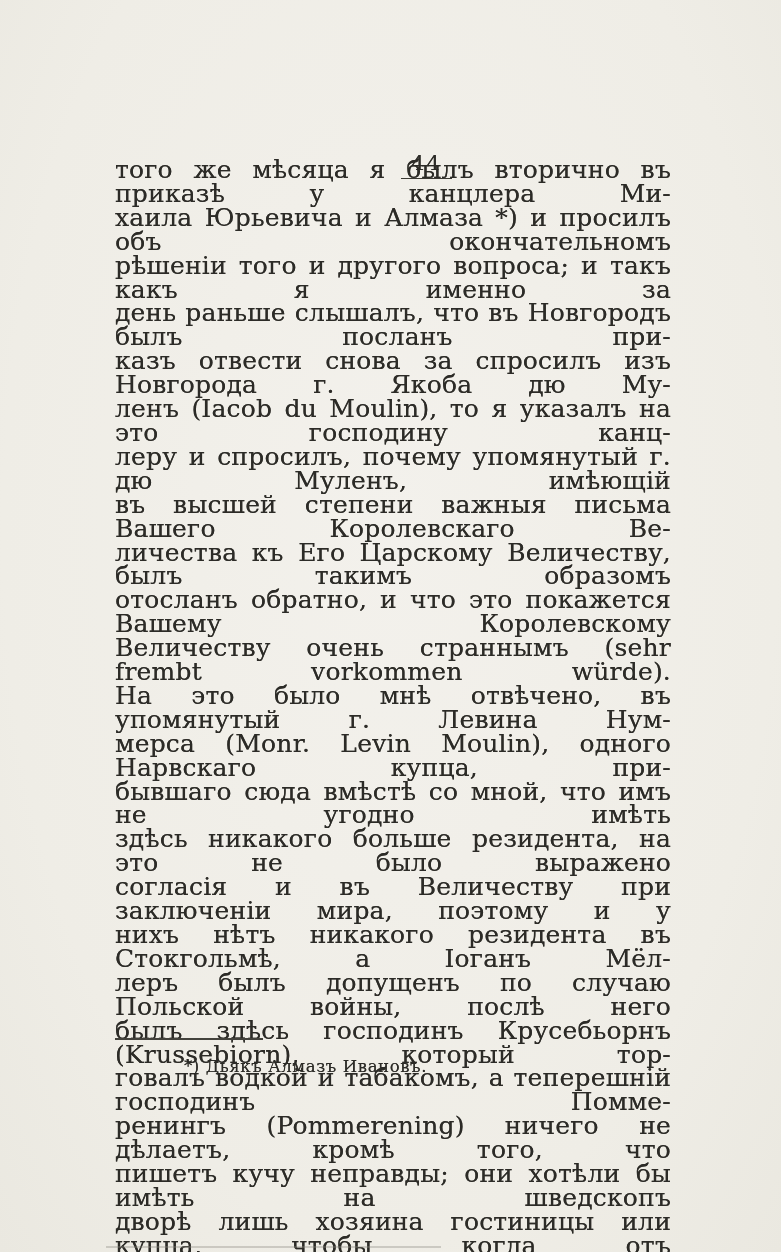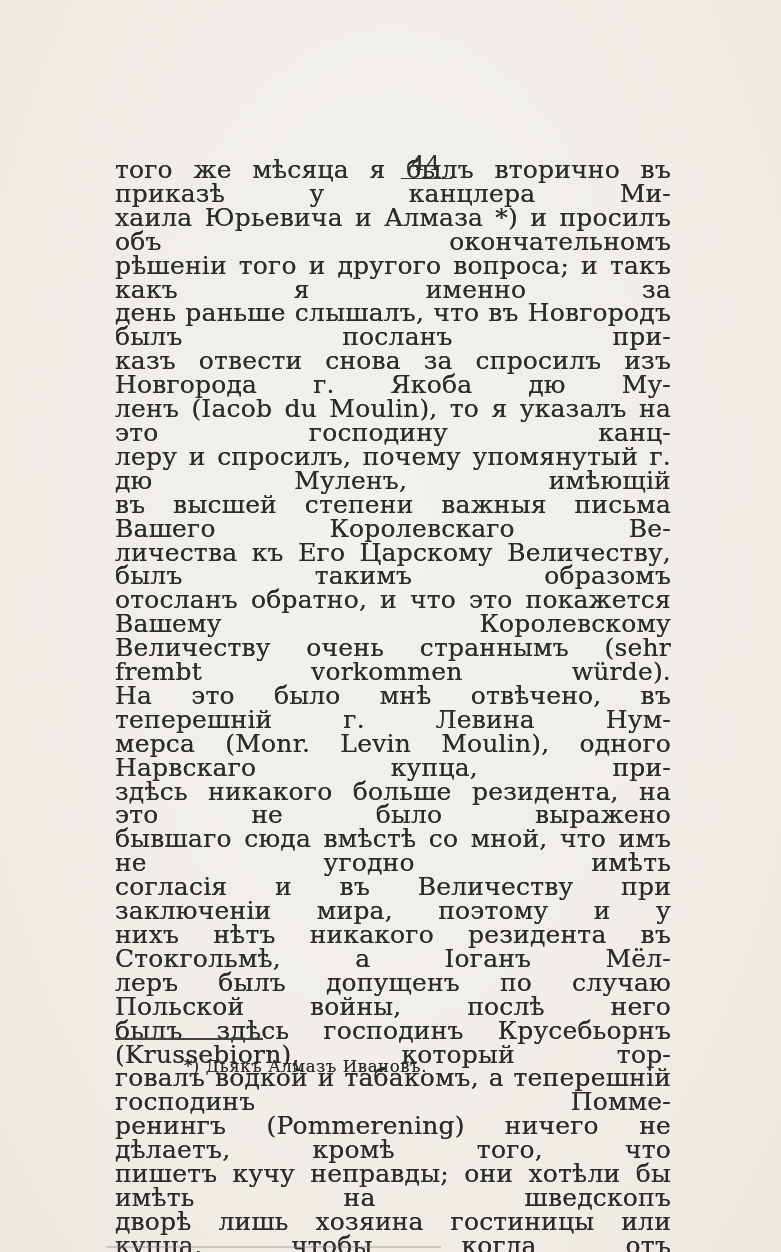--- a/index.html
+++ b/index.html
@@ -83,24 +83,24 @@
     <div class="line">хаила Юрьевича и Алмаза *) и просилъ объ окончательномъ</div>
     <div class="line">рѣшеніи того и другого вопроса; и такъ какъ я именно за</div>
     <div class="line">день раньше слышалъ, что въ Новгородъ былъ посланъ при-</div>
     <div class="line">казъ отвести снова за спросилъ изъ Новгорода г. Якоба дю Му-</div>
     <div class="line">ленъ (Iacob du Moulin), то я указалъ на это господину канц-</div>
     <div class="line">леру и спросилъ, почему упомянутый г. дю Муленъ, имѣющій</div>
     <div class="line">въ высшей степени важныя письма Вашего Королевскаго Ве-</div>
     <div class="line">личества къ Его Царскому Величеству, былъ такимъ образомъ</div>
     <div class="line">отосланъ обратно, и что это покажется Вашему Королевскому</div>
     <div class="line">Величеству очень страннымъ (sehr frembt vorkommen würde).</div>
-    <div class="line">На это было мнѣ отвѣчено, въ теперешній г. Левина Нум-</div>
+    <div class="line">На это было мнѣ отвѣчено, въ упомянутый г. Левина Нум-</div>
     <div class="line">мерса (Monr. Levin Moulin), одного Нарвскаго купца, при-</div>
+    <div class="line">бывшаго сюда вмѣстѣ со мной, что имъ не угодно имѣть</div>
     <div class="line">здѣсь никакого больше резидента, на это не было выражено</div>
-    <div class="line">бывшаго сюда вмѣстѣ со мной, что имъ не угодно имѣть</div>
     <div class="line">согласія и въ Величеству при заключеніи мира, поэтому и у</div>
     <div class="line">нихъ нѣтъ никакого резидента въ Стокгольмѣ, а Іоганъ Мёл-</div>
     <div class="line">леръ былъ допущенъ по случаю Польской войны, послѣ него</div>
     <div class="line">былъ здѣсь господинъ Крусебьорнъ (Krussebiorn), который тор-</div>
     <div class="line">говалъ водкой и табакомъ, а теперешній господинъ Помме-</div>
     <div class="line">ренингъ (Pommerening) ничего не дѣлаетъ, кромѣ того, что</div>
     <div class="line">пишетъ кучу неправды; они хотѣли бы имѣть на шведскопъ</div>
     <div class="line">дворѣ лишь хозяина гостиницы или купца, чтобы когда отъ</div>
   </div>
 

